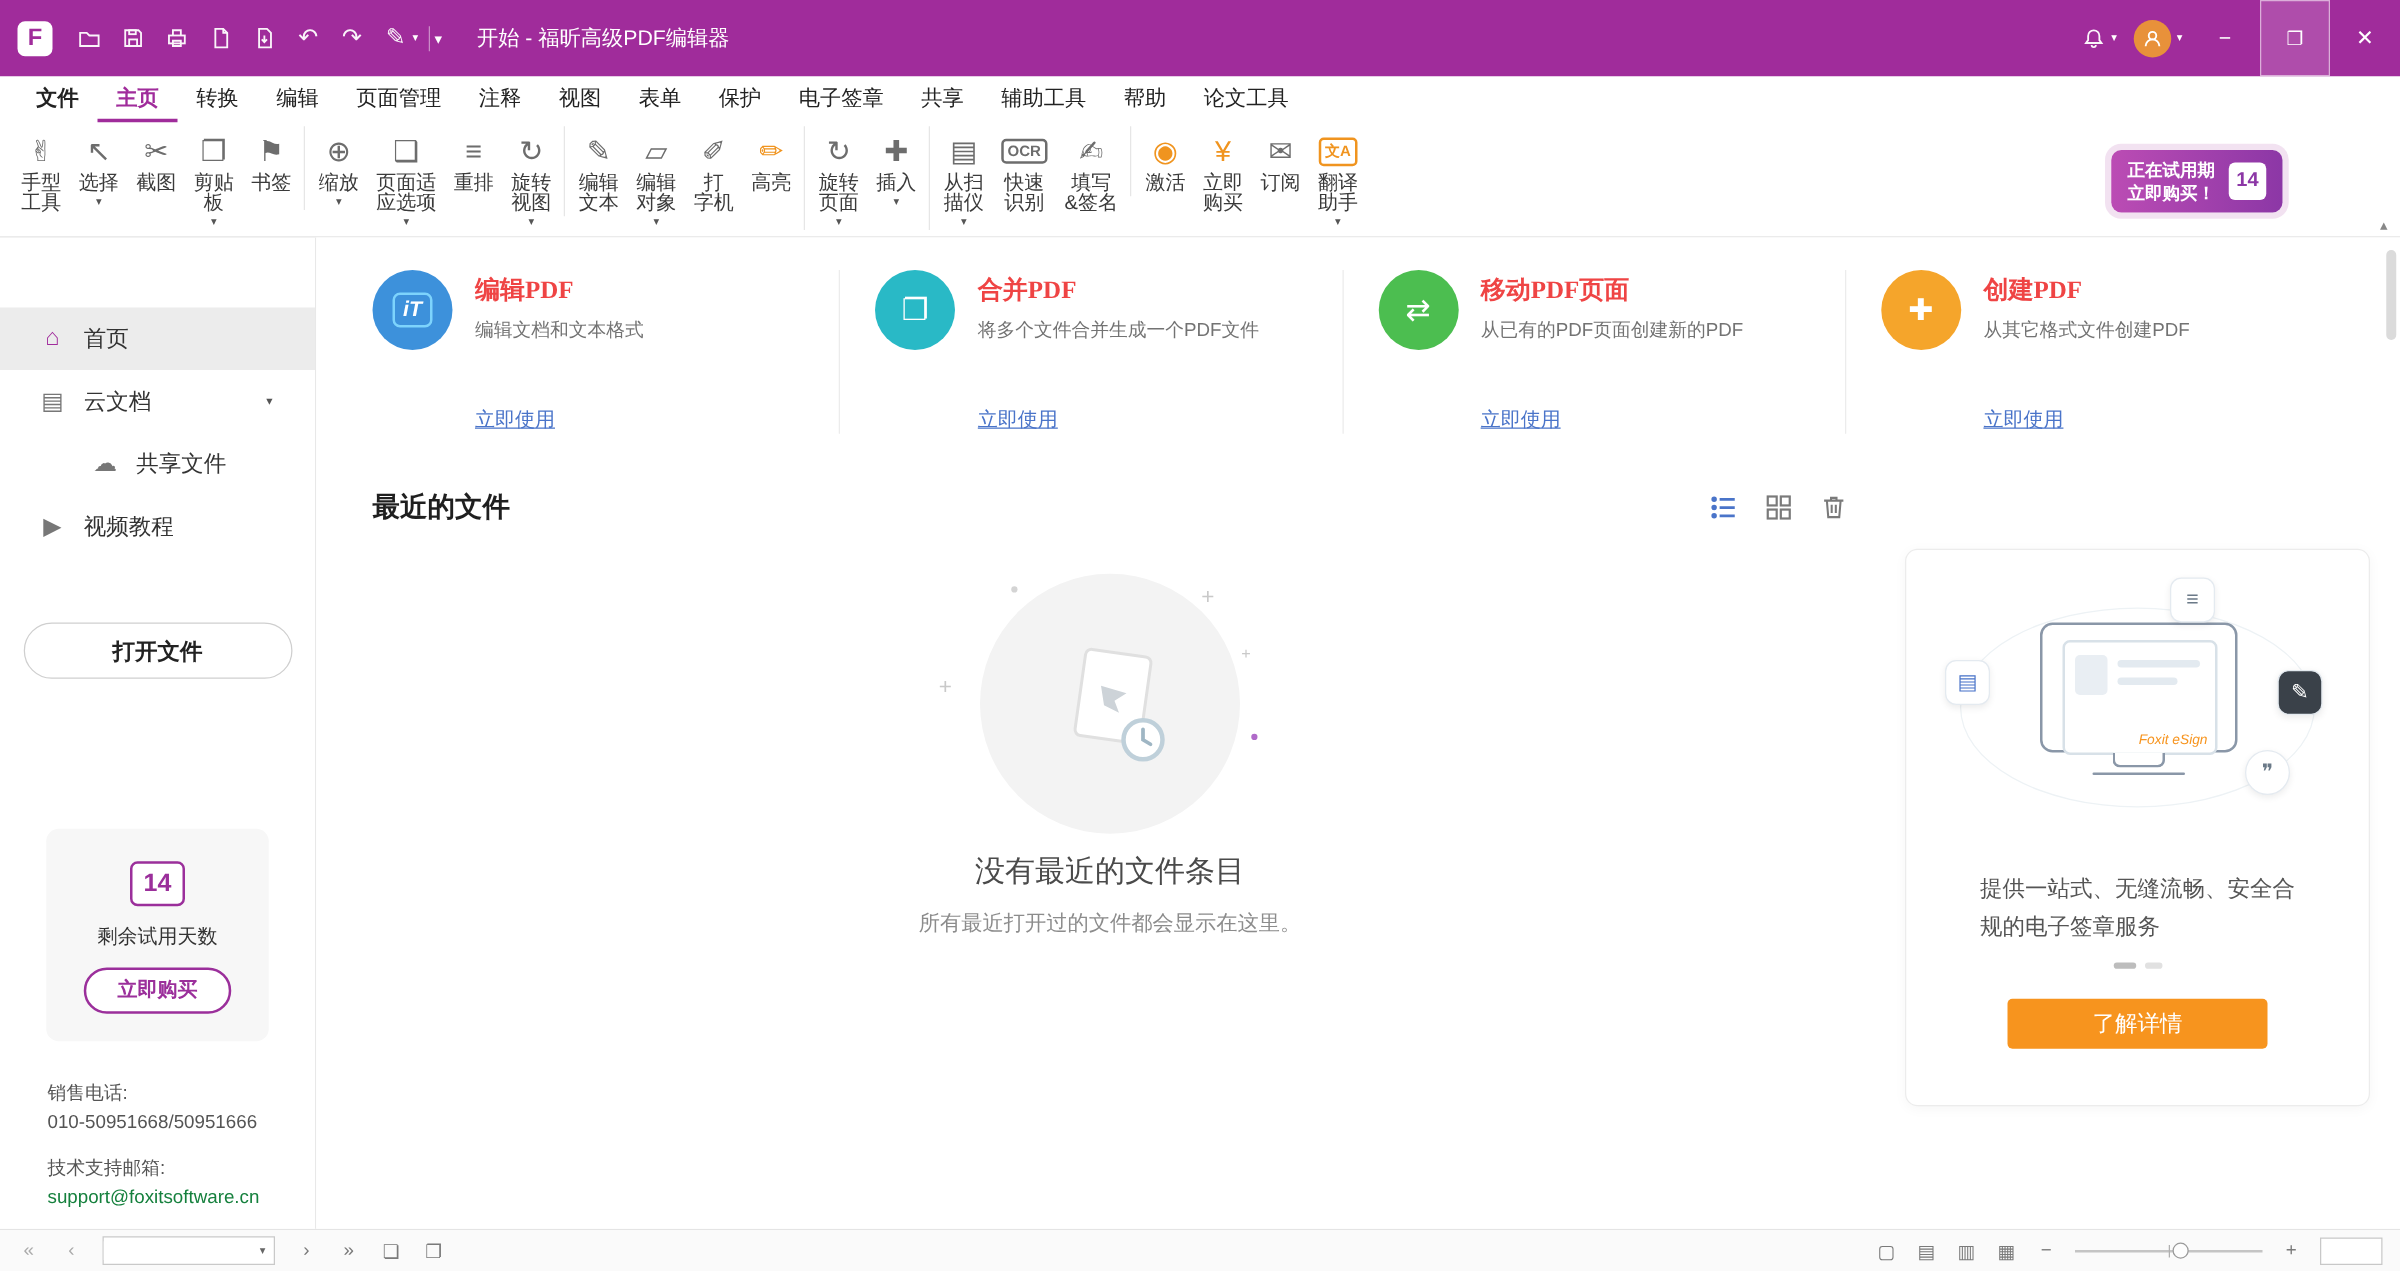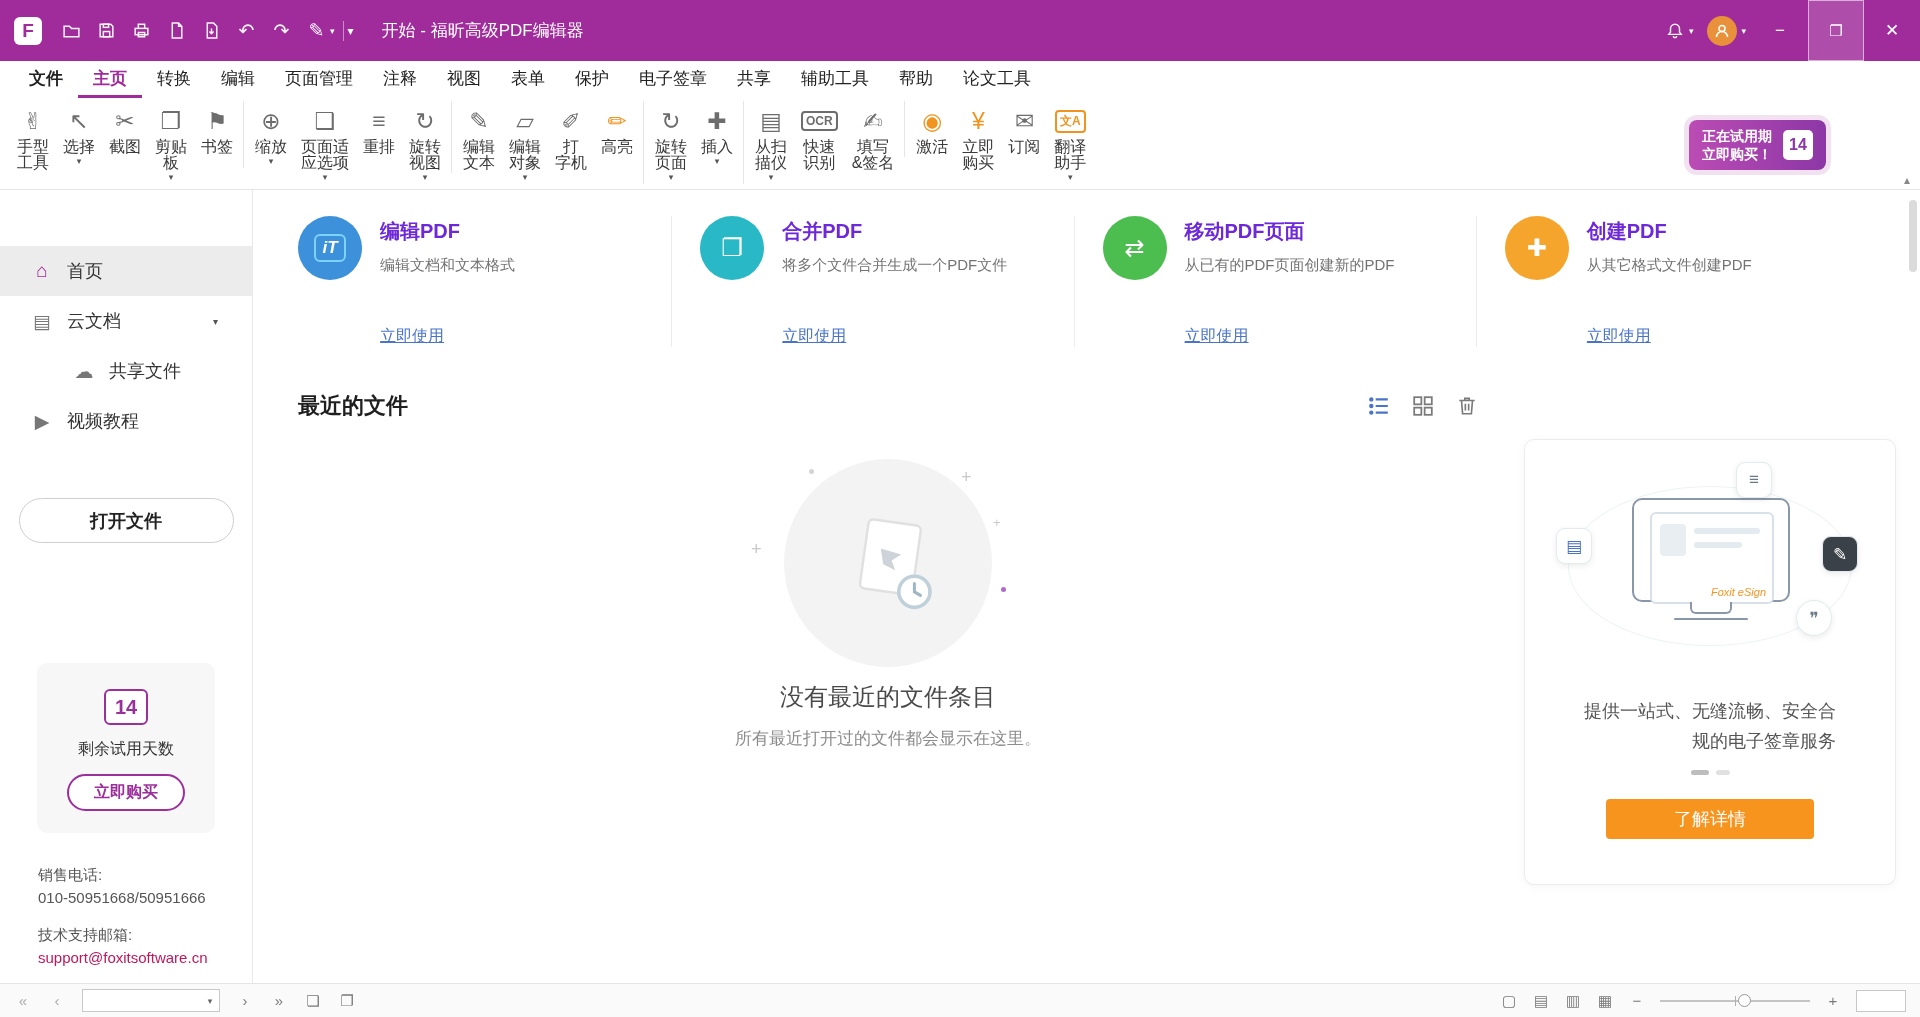--- a/index.html
+++ b/index.html
@@ -52,35 +52,35 @@
   .side-item.indent { padding-left:72px; }
   .s-ico { width:24px; font-size:19px; color:#777; text-align:center; }
   .side-caret { margin-left:auto; margin-right:34px; font-size:10px; color:#555; }
   .open-file-btn { margin:52px auto 0; width:215px; height:45px; border-radius:23px; border:1px solid #CFCFCF; background:#fff; font-size:18px; font-weight:bold; color:#222; cursor:pointer; }
   .trial-panel { margin:120px auto 0; width:178px; background:#F7F7F7; border-radius:10px; padding:26px 0 22px; text-align:center; }
   .trial-days { width:44px; height:36px; line-height:33px; margin:0 auto; background:#fff; border:2px solid #9B2F9B; border-radius:6px; color:#9B2F9B; font-size:20px; font-weight:bold; }
   .trial-label { margin-top:14px; font-size:16px; color:#333; }
   .trial-buy { margin-top:14px; width:118px; height:37px; border-radius:19px; border:2px solid #9B2F9B; background:#fff; color:#9B2F9B; font-size:16px; font-weight:bold; cursor:pointer; }
   .contact { margin-top:30px; padding-left:38px; font-size:15px; color:#555; line-height:23px; }
   .contact .block { margin-bottom:14px; }
-  .contact .email { color:#be185d; cursor:pointer; }
+  .contact .email { color:#15803d; cursor:pointer; }
 
   
   .main { flex:1; position:relative; padding-left:45px; background:#fff; overflow:hidden; }
   .h1 { font-size:22px; font-weight:bold; color:#1f1f1f; }
   .note { font-size:15px; color:#999; }
   .tools-header { margin-top:34px; display:flex; align-items:baseline; gap:8px; }
   .cards-row { display:flex; margin-top:26px; width:1580px; }
   .card { flex:1; border-right:1px solid #ECECEC; padding-right:18px; display:flex; flex-direction:column; }
   .card:last-child { border-right:none; }
   .card + .card { padding-left:28px; }
   .card-top { display:flex; gap:18px; }
   .card-ico { width:64px; height:64px; border-radius:50%; display:flex; align-items:center; justify-content:center; color:#fff; font-size:24px; flex-shrink:0; }
   .card-ico .boxed { border:2px solid #7dd3fc; border-radius:6px; padding:2px 6px; font-size:17px; font-weight:bold; font-style:italic; }
-  .card-title { font-size:20px; font-weight:bold; color:#6d28d9; margin-top:2px; }
+  .card-title { font-size:20px; font-weight:bold; color:#ef4444; margin-top:2px;font-family:Liberation Serif, serif; }
   .card-desc { font-size:15px; color:#737373; margin-top:10px; line-height:20px; }
   .card-action { margin-top:46px; margin-left:82px; font-size:16px; color:#4A74C9; text-decoration:underline; cursor:pointer; }
   .recent-header { margin-top:44px; width:1180px; display:flex; justify-content:space-between; align-items:center; }
   .rh-icons { display:flex; gap:22px; align-items:center; }
   .rh-icons span { cursor:pointer; display:flex; }
   .recent-row { display:flex; }
   .empty-area { width:1180px; display:flex; flex-direction:column; align-items:center; }
   .empty-illustration { position:relative; width:330px; height:208px; margin-top:38px; }
   .empty-circle { position:absolute; left:61px; top:0; width:208px; height:208px; border-radius:50%; background:#F3F3F3; display:flex; align-items:center; justify-content:center; }
   .sp { position:absolute; color:#C9C9C9; font-size:18px; }
@@ -100,21 +100,21 @@
   .mcard { position:absolute; left:16px; top:12px; width:124px; height:92px; border:2px solid #D8E1E8; border-radius:6px; background:#fff; }
   .mcard .mc-avatar { position:absolute; left:8px; top:10px; width:26px; height:32px; background:#E9EEF3; border-radius:4px; }
   .mcard .mc-line { position:absolute; left:42px; height:6px; background:#E3EAF0; border-radius:3px; }
   .mc-l1 { top:14px; width:66px; } .mc-l2 { top:28px; width:48px; }
   .mc-sign { position:absolute; right:6px; bottom:4px; color:#F7941E; font-style:italic; font-size:11px; white-space:nowrap; }
   .badge { position:absolute; width:36px; height:36px; background:#fff; border:1px solid #E4EAF0; border-radius:9px; box-shadow:0 2px 6px rgba(0,0,0,.08); display:flex; align-items:center; justify-content:center; font-size:17px; color:#6B7A88; }
   .badge.b1 { left:-4px; top:56px; color:#4A74C9; }
   .badge.b2 { left:176px; top:-10px; }
   .badge.b3 { left:262px; top:64px; background:#3A4149; color:#fff; }
   .badge.b4 { left:236px; top:128px; border-radius:50%; }
-  .promo-text { margin-top:24px; text-align:right; font-size:18px; color:#555; line-height:30px; }
+  .promo-text { margin-top:24px; text-align:left; font-size:18px; color:#555; line-height:30px; }
   .promo-dots { margin-top:14px; display:flex; gap:7px; align-items:center; }
   .dot-pill { height:5px; border-radius:3px; background:#E1E1E1; width:14px; cursor:pointer; }
   .dot-pill.active { background:#BDBDBD; width:18px; }
   .promo-btn { margin-top:24px; width:208px; height:40px; background:#F7941E; border:none; border-radius:4px; color:#fff; font-size:18px; cursor:pointer; }
   .vscroll { position:absolute; right:3px; top:10px; width:8px; height:96%; }
   .vthumb { width:8px; height:72px; background:#DBDBDB; border-radius:4px; }
 
   
   .statusbar { height:34px; background:#FAFAFA; border-top:1px solid #E4E4E4; display:flex; align-items:center; padding:0 14px; gap:16px; }
   .sb-ico { color:#7a7a7a; font-size:15px; cursor:pointer; width:18px; text-align:center; }

